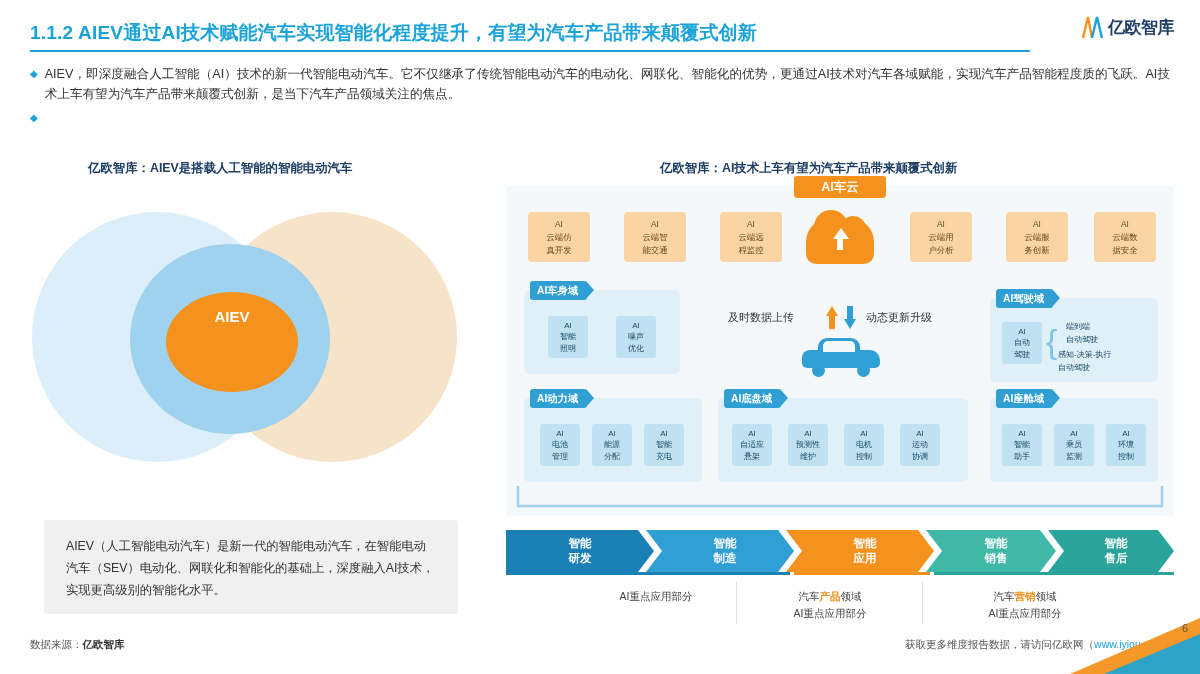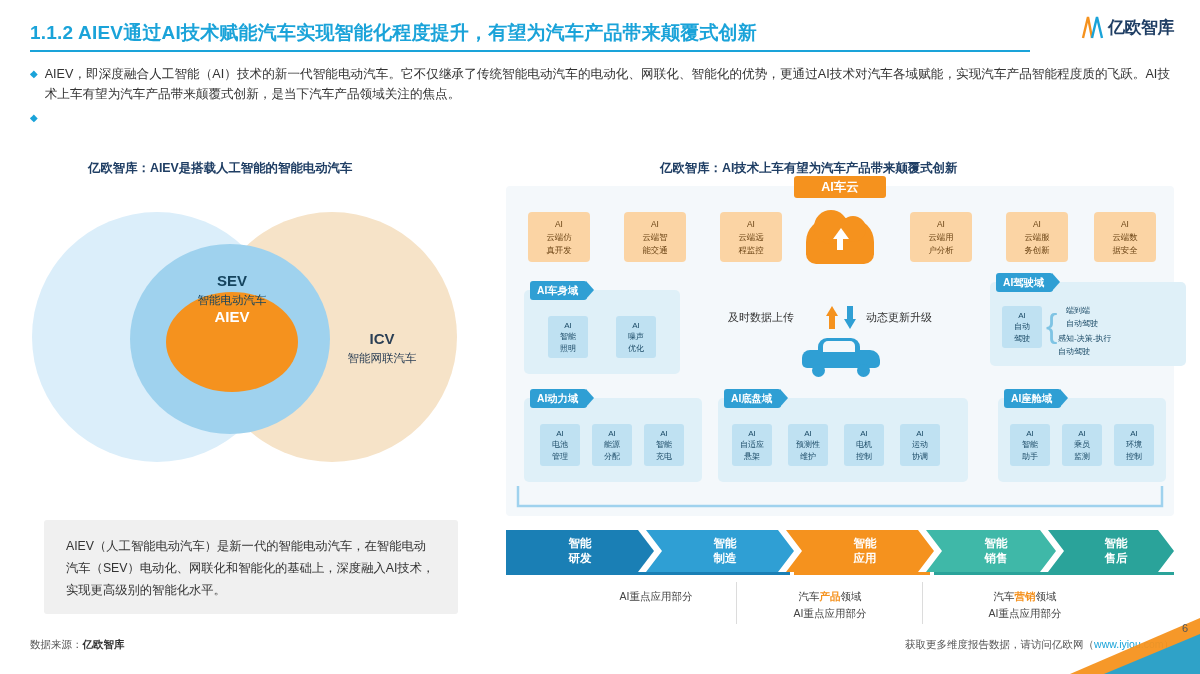--- a/index.html
+++ b/index.html
@@ -269,28 +269,20 @@
 
 <div class="cap cap-left">亿欧智库：AIEV是搭载人工智能的智能电动汽车</div>
 <div class="cap cap-right">亿欧智库：AI技术上车有望为汽车产品带来颠覆式创新</div>
 
 <div class="left-panel">
   <div class="venn-nev"></div>
   <div class="venn-icv"></div>
   <div class="venn-sev"></div>
   <div class="venn-aiev"></div>
 
-  <div class="venn-label lbl-icv">
-    <div class="big">ICV</div>
-    <div class="small">智能网联汽车</div>
-  </div>
-  <div class="venn-label lbl-sev">
-    <div class="big">SEV</div>
-    <div class="small">智能电动汽车</div>
-  </div>
   <div class="venn-label lbl-aiev">
     <div class="big">AIEV</div>
   </div>
 </div>
 
 <div class="note-box">AIEV（人工智能电动汽车）是新一代的智能电动汽车，在智能电动汽车（SEV）电动化、网联化和智能化的基础上，深度融入AI技术，实现更高级别的智能化水平。</div>
 
 <div class="right-panel">
 
   <div class="cloud-banner">AI车云</div>
@@ -309,21 +301,21 @@
     <div class="cloud-arrow"></div>
     <div class="cloud-arrow-stem"></div>
   </div>
 
   <div class="dgroup" style="left:18px; top:104px; width:156px; height:84px;">
     <div class="dgroup-title">AI车身域</div>
     <div class="dcell nl" style="left:24px; top:26px;">AI<br>智能<br>照明</div>
     <div class="dcell nl" style="left:92px; top:26px;">AI<br>噪声<br>优化</div>
   </div>
 
-  <div class="dgroup" style="left:484px; top:96px; width:196px; height:84px;">
+  <div class="dgroup" style="left:484px; top:112px; width:168px; height:84px;">
     <div class="dgroup-title">AI驾驶域</div>
     <div class="dcell nl" style="left:12px; top:24px;">AI<br>自动<br>驾驶</div>
     <div class="brace" style="left:56px; top:26px;">{</div>
     <div class="drive-list nl" style="left:76px; top:22px; width:88px;">端到端<br>自动驾驶</div>
     <div class="drive-list nl" style="left:68px; top:50px; width:98px;">感知-决策-执行<br>自动驾驶</div>
   </div>
 
   <div class="dgroup" style="left:18px; top:212px; width:178px; height:84px;">
     <div class="dgroup-title">AI动力域</div>
     <div class="dcell nl" style="left:16px; top:26px;">AI<br>电池<br>管理</div>
@@ -332,21 +324,21 @@
   </div>
 
   <div class="dgroup" style="left:212px; top:212px; width:250px; height:84px;">
     <div class="dgroup-title">AI底盘域</div>
     <div class="dcell nl" style="left:14px; top:26px;">AI<br>自适应<br>悬架</div>
     <div class="dcell nl" style="left:70px; top:26px;">AI<br>预测性<br>维护</div>
     <div class="dcell nl" style="left:126px; top:26px;">AI<br>电机<br>控制</div>
     <div class="dcell nl" style="left:182px; top:26px;">AI<br>运动<br>协调</div>
   </div>
 
-  <div class="dgroup" style="left:484px; top:212px; width:168px; height:84px;margin-left:8px;">
+  <div class="dgroup" style="left:484px; top:212px; width:168px; height:84px;">
     <div class="dgroup-title">AI座舱域</div>
     <div class="dcell nl" style="left:12px; top:26px;">AI<br>智能<br>助手</div>
     <div class="dcell nl" style="left:64px; top:26px;">AI<br>乘员<br>监测</div>
     <div class="dcell nl" style="left:116px; top:26px;">AI<br>环境<br>控制</div>
   </div>
 
   <div class="car">
     <div class="car-body"></div>
     <div class="car-top"></div>
     <div class="car-win"></div>

